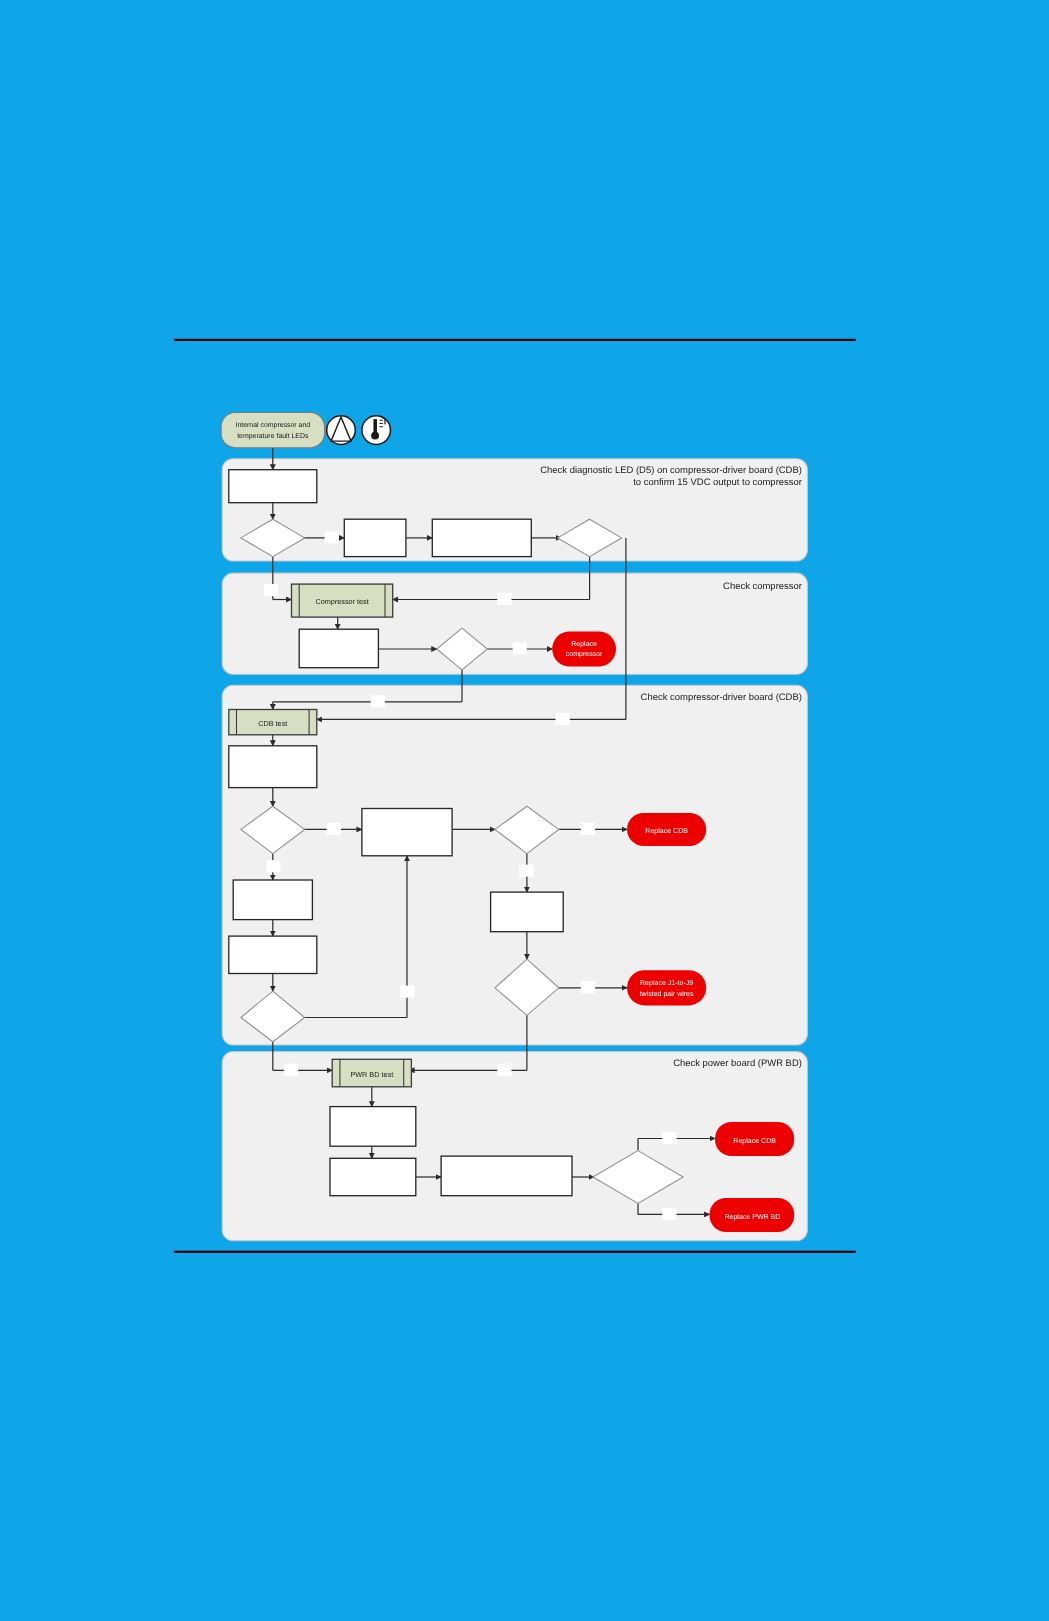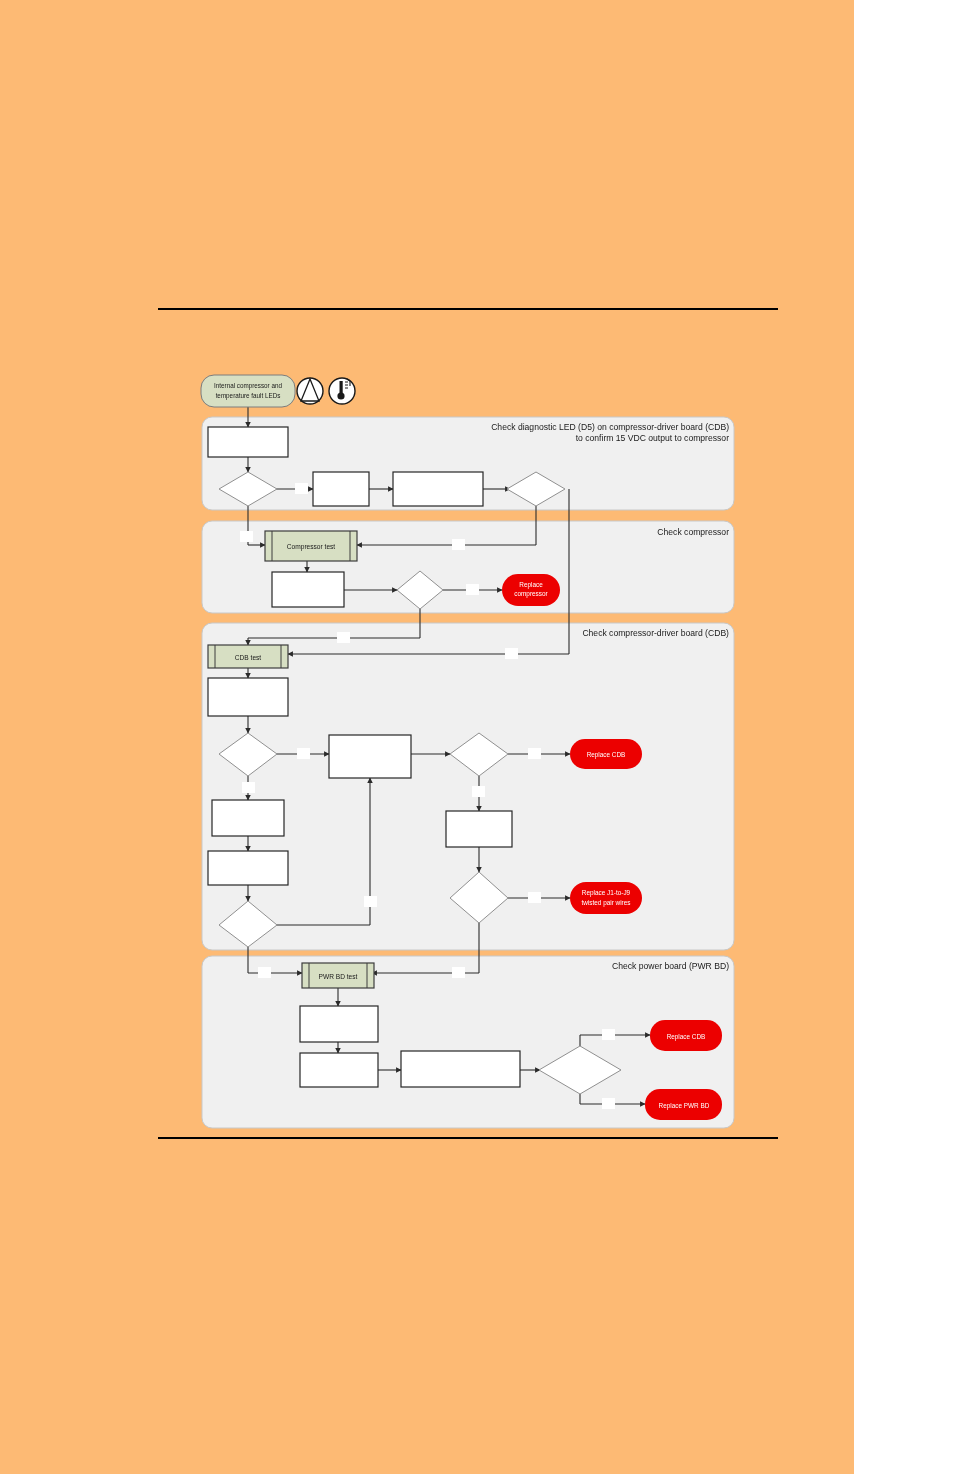--- a/index.html
+++ b/index.html
@@ -10,23 +10,23 @@
   body {
     width: 954px;
     height: 1474px;
     position: relative;
     font-family: "Liberation Sans", sans-serif;
     overflow: hidden;
   }
   #page {
     position: absolute;
     left: 0; top: 0;
-    width: 854px;
+    width: 954px;
     height: 1474px;
-    background: #fdba74;
+    background: #0ea5e9;
   }
   .rule {
     position: absolute;
     left: 158px;
     width: 620px;
     height: 1.6px;
     background: #000000;
   }
   #rule-top { top: 308px; }
   #rule-bottom { top: 1137px; }

